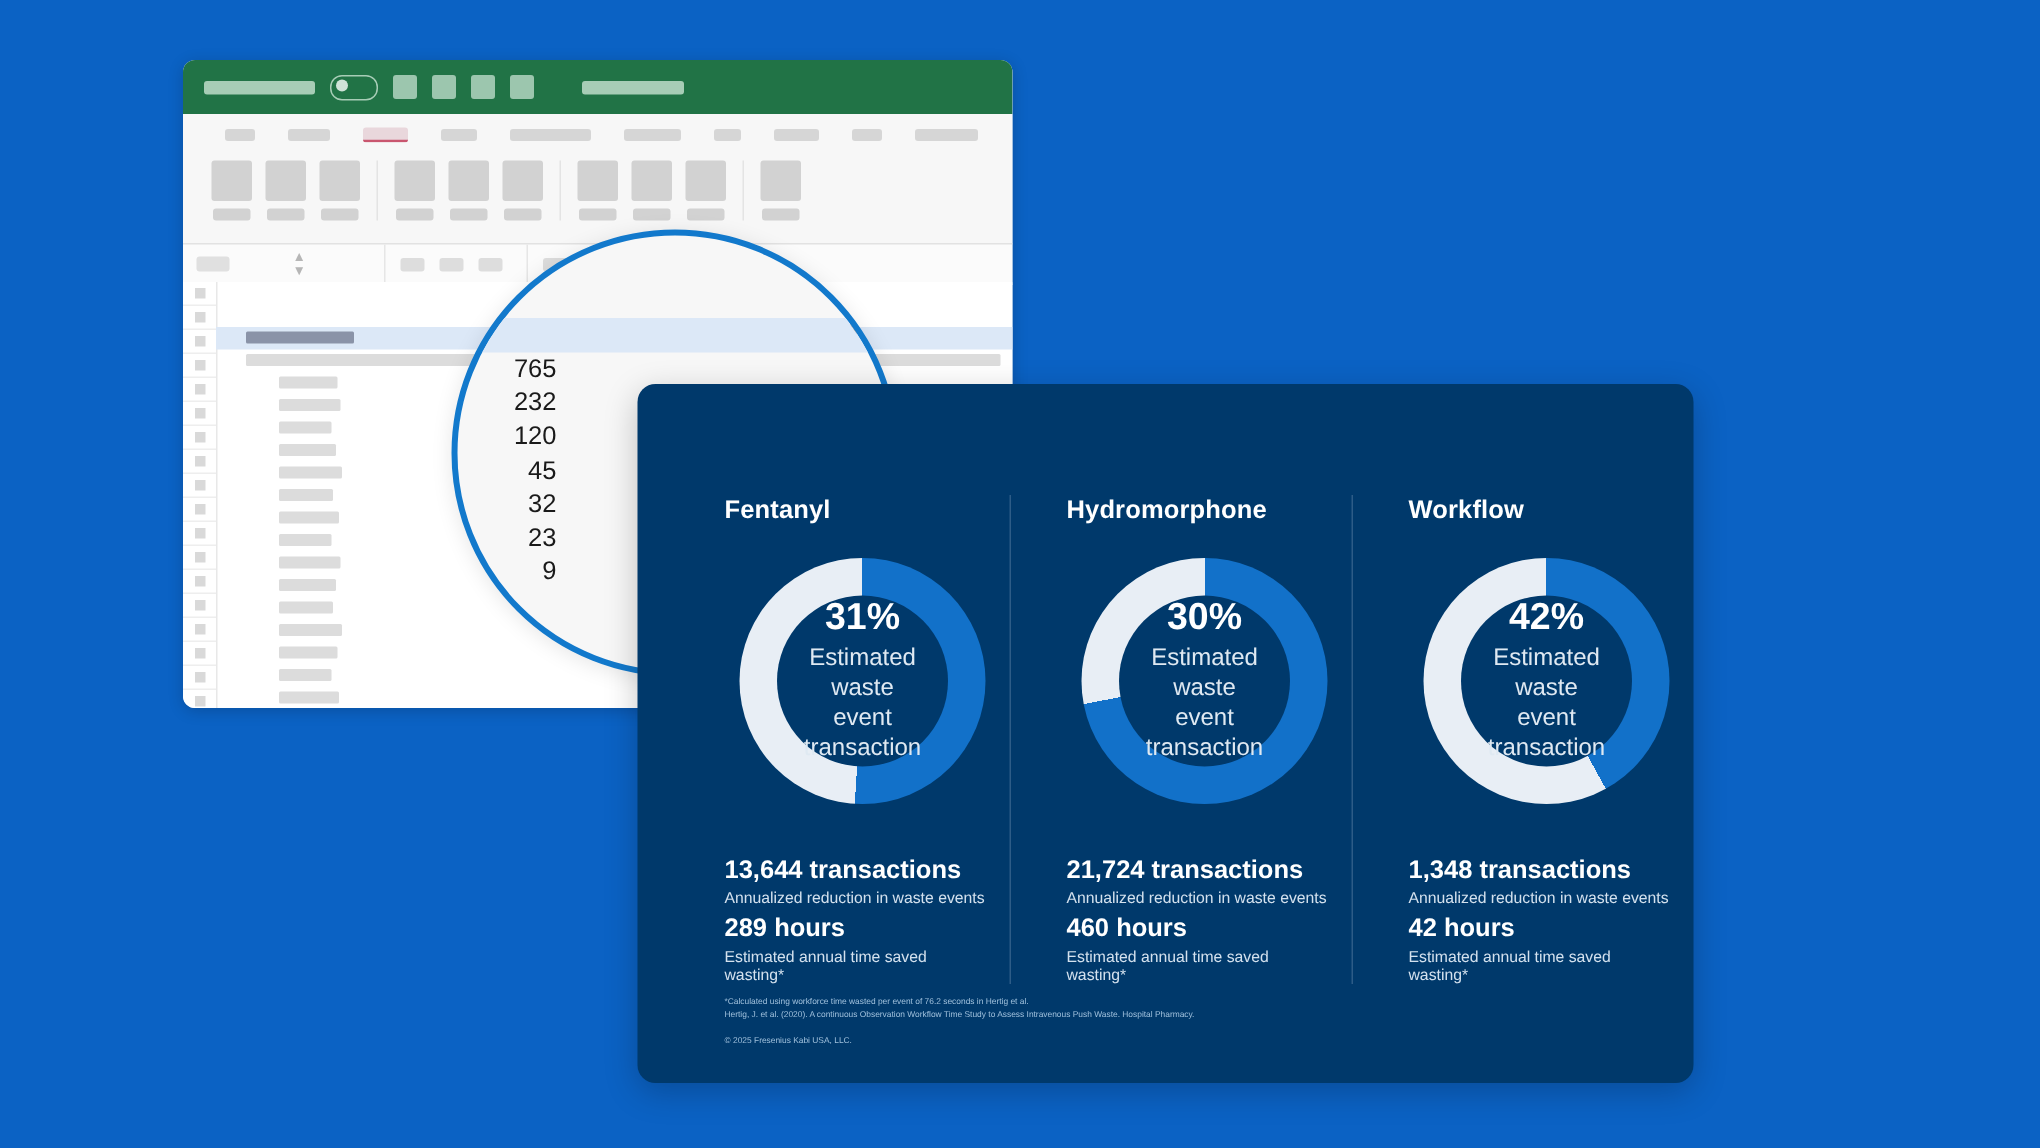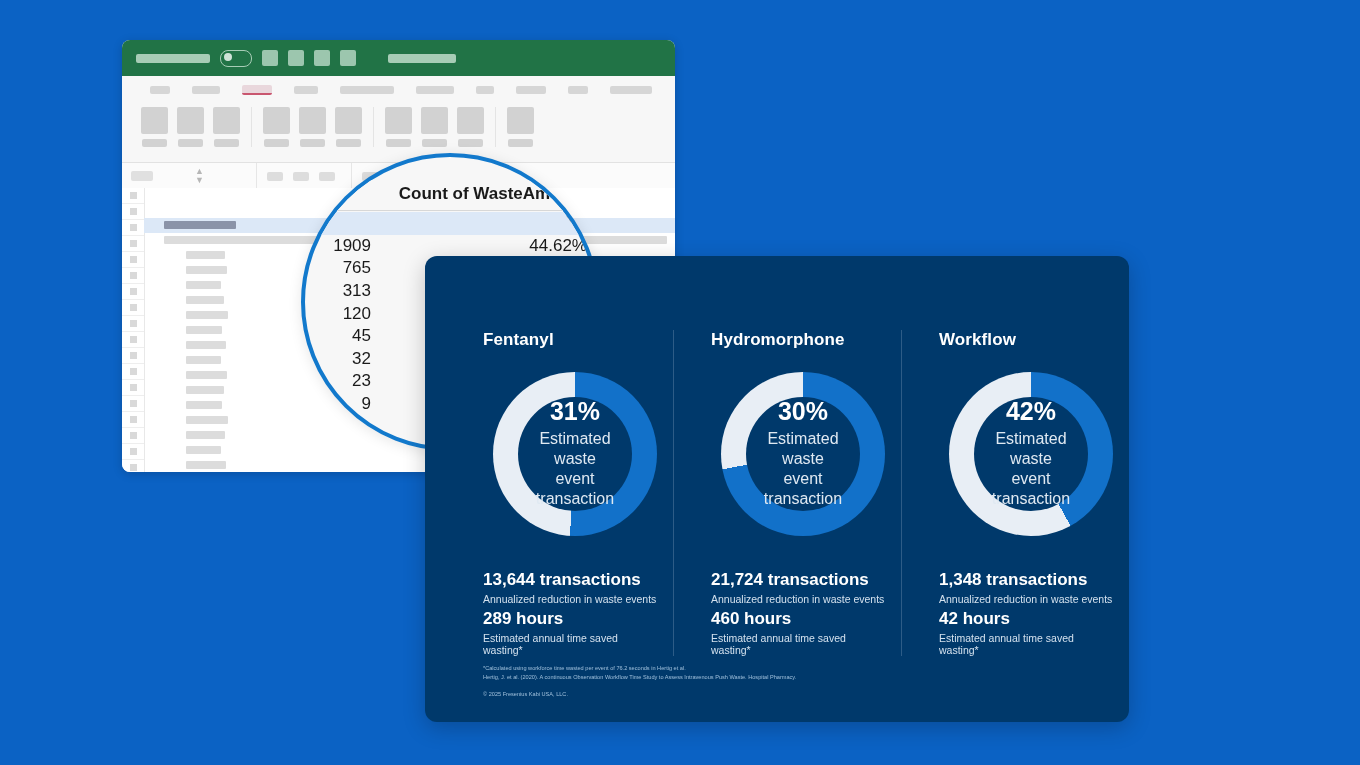--- a/index.html
+++ b/index.html
@@ -487,40 +487,32 @@
         </div>
         <div class="ss-row">
           <span class="bar" style="left:42px;width:40px;background:#dcdcdc"></span>
         </div>
       </div>
   </div>
 </div>
 
 <div class="magnifier">
   <div class="mag-inner">
-    <div class="mag-header">
-      <span class="h-left">nt</span>
-      <span class="h-right">Count of WasteAmount</span>
-    </div>
     <div class="mag-rows" id="magrows">
         <div class="mag-band"></div>
         <div class="mag-row first">
           <span class="v">4278</span>
           <span class="p">100.00%</span>
         </div>
         <div class="mag-row">
-          <span class="v">1909</span>
-          <span class="p">44.62%</span>
-        </div>
-        <div class="mag-row">
           <span class="v">765</span>
           <span class="p"></span>
         </div>
         <div class="mag-row">
-          <span class="v">313</span>
+          <span class="v">232</span>
           <span class="p"></span>
         </div>
         <div class="mag-row">
           <span class="v">120</span>
           <span class="p"></span>
         </div>
         <div class="mag-row">
           <span class="v">45</span>
           <span class="p"></span>
         </div>

